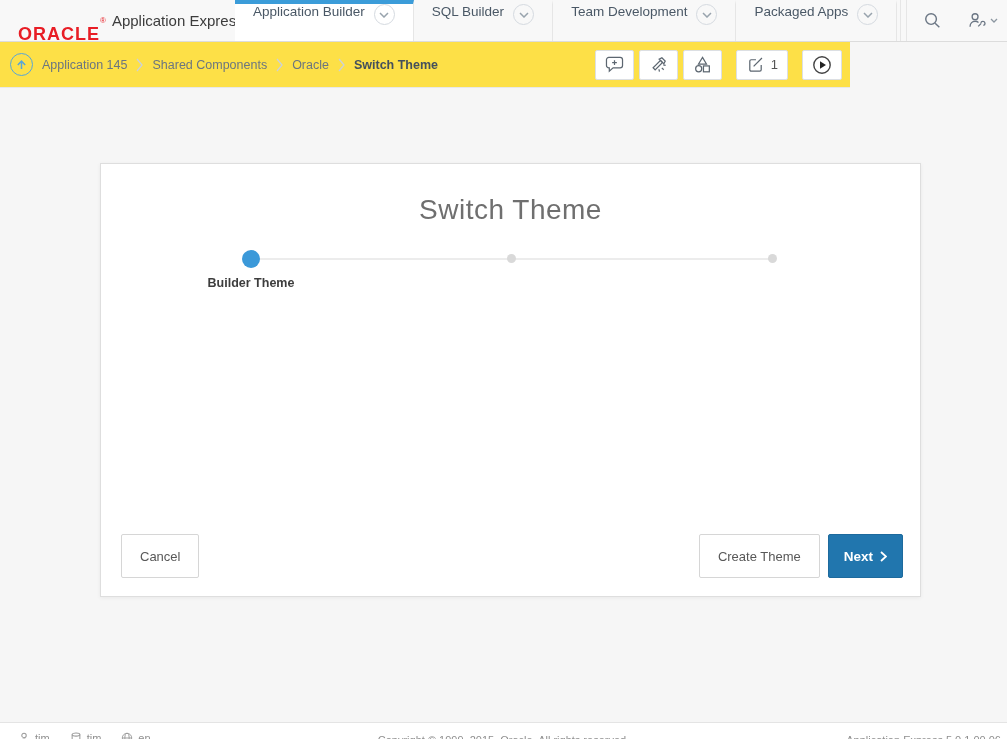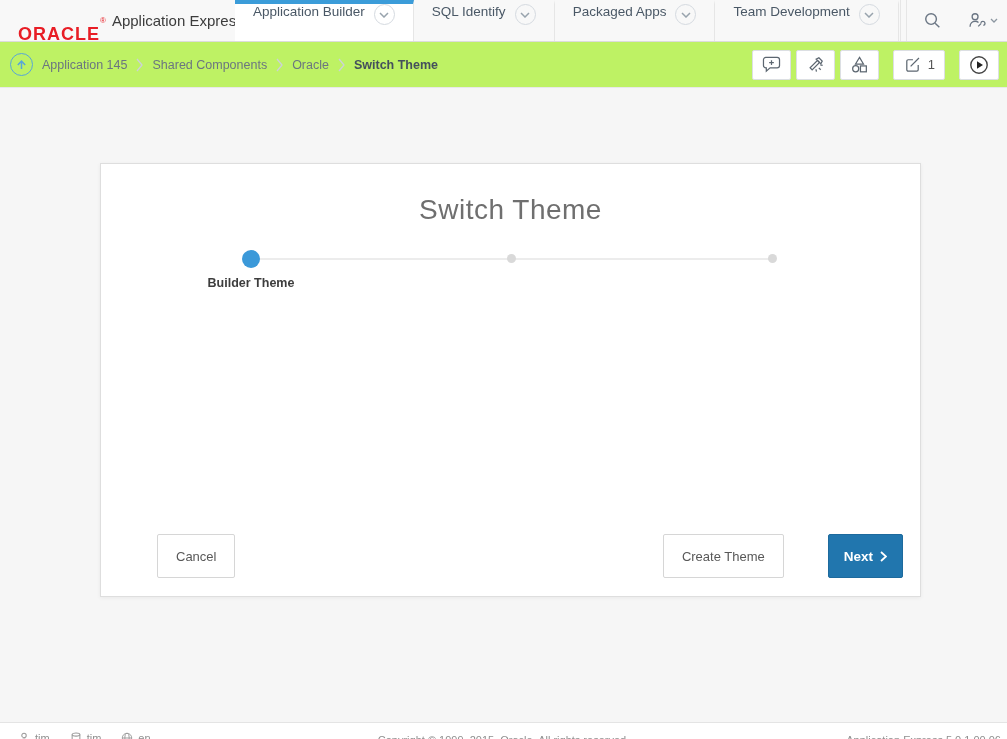--- a/index.html
+++ b/index.html
@@ -38,22 +38,22 @@
   .vsep { width:1px; background:#e6e6e6; }
   .vsep-gap { width:5px; }
   .icon-cell {
     display:flex; align-items:center; justify-content:center; gap:4px;
     width:50px; cursor:pointer;
   }
   .icon-cell svg { display:block; }
 
   
   .crumbbar {
-    position:absolute; top:42px; left:0; width:1007px; height:46px;
-    background:#bef264; border-bottom:1px solid #e8e8e8;
+    position:absolute; top:42px; left:0; width:850px; height:46px;
+    background:#fde047; border-bottom:1px solid #e8e8e8;
     display:flex; align-items:center; padding:0 8px 0 10px;
   }
   .up-circle {
     width:23px; height:23px; border:1.5px solid #58a6d8; border-radius:50%;
     display:flex; align-items:center; justify-content:center; cursor:pointer; flex:none;
   }
   .crumbs { display:flex; align-items:center; margin-left:9px; gap:9px; }
   .crumb { font-size:12.5px; color:#6b7580; cursor:pointer; white-space:nowrap; }
   .crumb.current { font-weight:bold; color:#44505c; cursor:default; }
   .crumb-sep { display:flex; align-items:center; }
@@ -93,21 +93,21 @@
   }
   .wizard-message {
     position:absolute; left:0; top:150px; width:100%;
     text-align:center; font-size:13px; color:#3e3e3e; line-height:18px;
   }
 
   .btn {
     height:44px; background:#ffffff; border:1px solid #d6d6d6; border-radius:2px;
     font-family:"Liberation Sans", sans-serif;
     font-size:13px; color:#585858; padding:0 18px; cursor:pointer;
-    display:inline-flex; align-items:center; justify-content:center;margin-left:36px;
+    display:inline-flex; align-items:center; justify-content:center;
   }
   .btn-cancel { position:absolute; left:20px; bottom:18px; }
   .btn-row-right { position:absolute; right:17px; bottom:18px; display:flex; gap:8px; }
   .btn-hot {
     background:#2176ae; border:1px solid #1d6a9d; color:#ffffff;
     font-weight:bold; font-size:13.5px; padding:0 15px; gap:7px;
   }
 
   
   .footer {
@@ -132,37 +132,37 @@
 
   <div class="tab active">
     <span>Application Builder</span>
     <span class="chev-circle">
       <svg width="10" height="6" viewBox="0 0 10 6">
           <polyline points="1,1 5,5 9,1" fill="none" stroke="#98a3ad" stroke-width="1.5"></polyline>
         </svg>
     </span>
   </div>
   <div class="tab">
-    <span>SQL Identify</span>
+    <span>SQL Builder</span>
     <span class="chev-circle">
       <svg width="10" height="6" viewBox="0 0 10 6">
           <polyline points="1,1 5,5 9,1" fill="none" stroke="#98a3ad" stroke-width="1.5"></polyline>
         </svg>
     </span>
   </div>
   <div class="tab">
-    <span>Packaged Apps</span>
+    <span>Team Development</span>
     <span class="chev-circle">
       <svg width="10" height="6" viewBox="0 0 10 6">
           <polyline points="1,1 5,5 9,1" fill="none" stroke="#98a3ad" stroke-width="1.5"></polyline>
         </svg>
     </span>
   </div>
   <div class="tab">
-    <span>Team Development</span>
+    <span>Packaged Apps</span>
     <span class="chev-circle">
       <svg width="10" height="6" viewBox="0 0 10 6">
           <polyline points="1,1 5,5 9,1" fill="none" stroke="#98a3ad" stroke-width="1.5"></polyline>
         </svg>
     </span>
   </div>
 
   <div class="topbar-right">
     <div class="vsep"></div>
     <div class="vsep-gap"></div>

